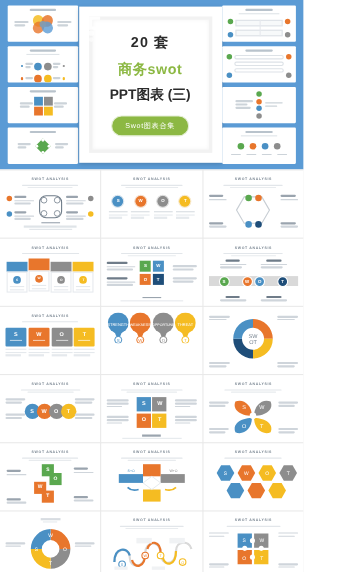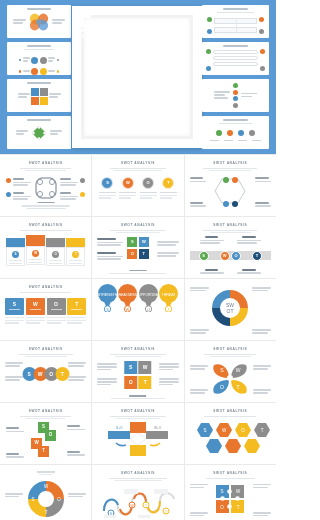--- a/index.html
+++ b/index.html
@@ -180,20 +180,26 @@
       </div>
     </div>
 
     <div class="card">
       <div class="card-inner"></div>
       <svg class="corner-deco" viewBox="0 0 22 26">
         <path d="M2 2 h10 v3 h-7 v6 h6 v3 h-9 z" fill="#fff" opacity=".92"></path>
         <circle cx="4" cy="17" r="2.6" fill="#fff" opacity=".75"></circle>
         <circle cx="4" cy="23" r="2.2" fill="#fff" opacity=".5"></circle>
       </svg>
+      <div class="card-text">
+        <div class="t-top">20 套</div>
+        <div class="t-mid">商务swot</div>
+        <div class="t-bot">PPT图表 (三)</div>
+        <span class="pill">Swot图表合集</span>
+      </div>
     </div>
 
     <div class="side-col right">
 
       <div class="mini">
         <div class="mini-title"></div>
         <div class="mini-sub" style="width:60%"></div>
         <div style="position:relative;height:19px;margin-top:1px">
           <span class="dot" style="position:absolute;left:2px;top:1px;width:5px;height:5px;background:#5aa84f"></span>
           <span class="dot" style="position:absolute;right:2px;top:1px;width:5px;height:5px;background:#e8762c"></span>

